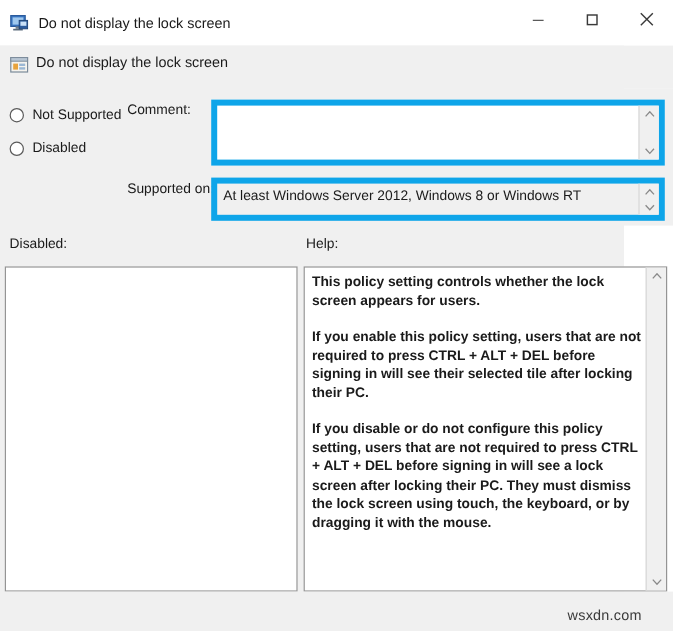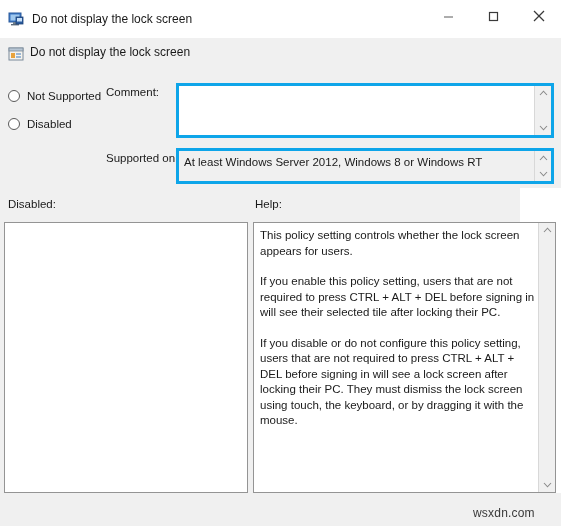--- a/index.html
+++ b/index.html
@@ -157,21 +157,21 @@
     font-size: 11.5px;
     color: #1a1a1a;
     white-space: nowrap;
   }
   .lbl-comment { left: 106px; top: 12px; }
   .lbl-supported { left: 106px; top: 78px; }
 
   .textbox {
     position: absolute;
     background: #ffffff;
-    border: 3px solid #0ea5e9;
+    border: 5px solid #0ea5e9;
     box-sizing: border-box;
     overflow: hidden;
   }
   .tb-comment {
     left: 176px; top: 9px;
     width: 378px; height: 55px;
   }
   .tb-supported {
     left: 176px; top: 74px;
     width: 378px; height: 36px;
@@ -239,20 +239,21 @@
     left: 6px; top: 5px;
     right: 19px;
     bottom: 4px;
     font-size: 11.5px;
     line-height: 15.5px;
     color: #1a1a1a;
     overflow: hidden;
   }
   .help-body p {
     margin: 0 0 15px 0;
+    font-weight: bold;
   }
   .help-body p:last-child { margin-bottom: 0; }
 
   
   .footer {
     position: absolute;
     left: 0; top: 493px;
     width: 561px;
     height: 33px;
     background: #f0f0f0;

